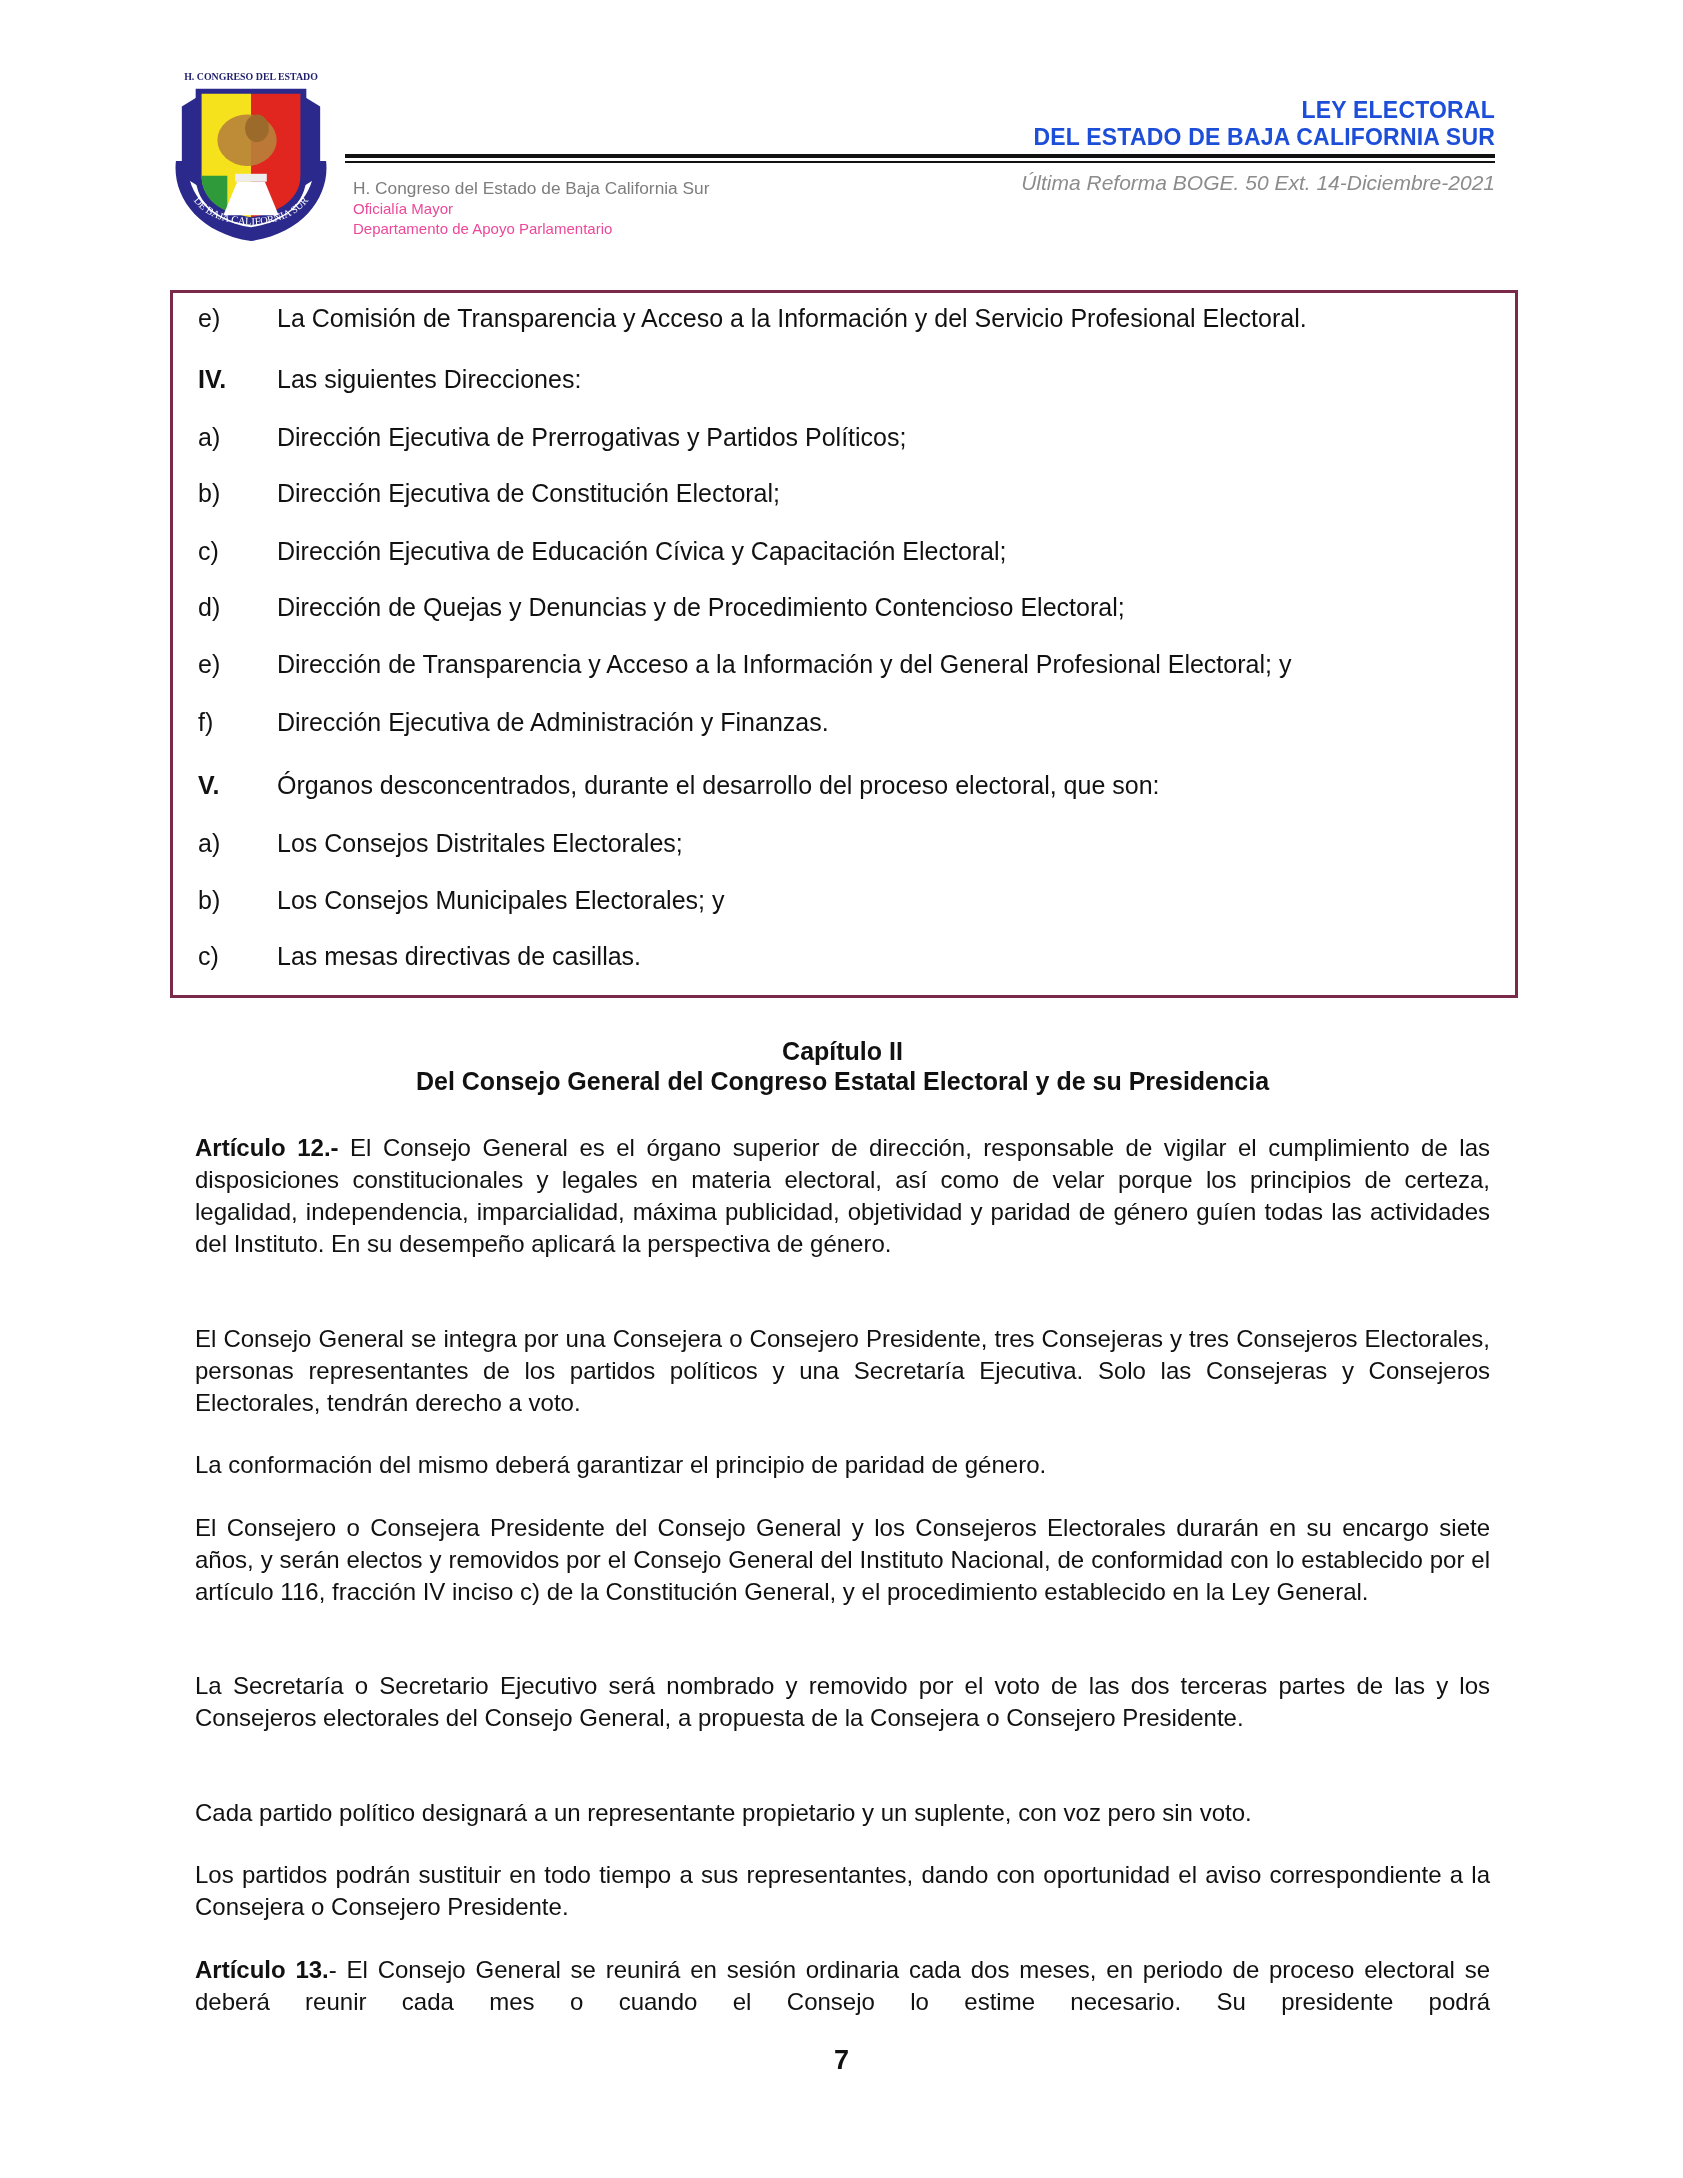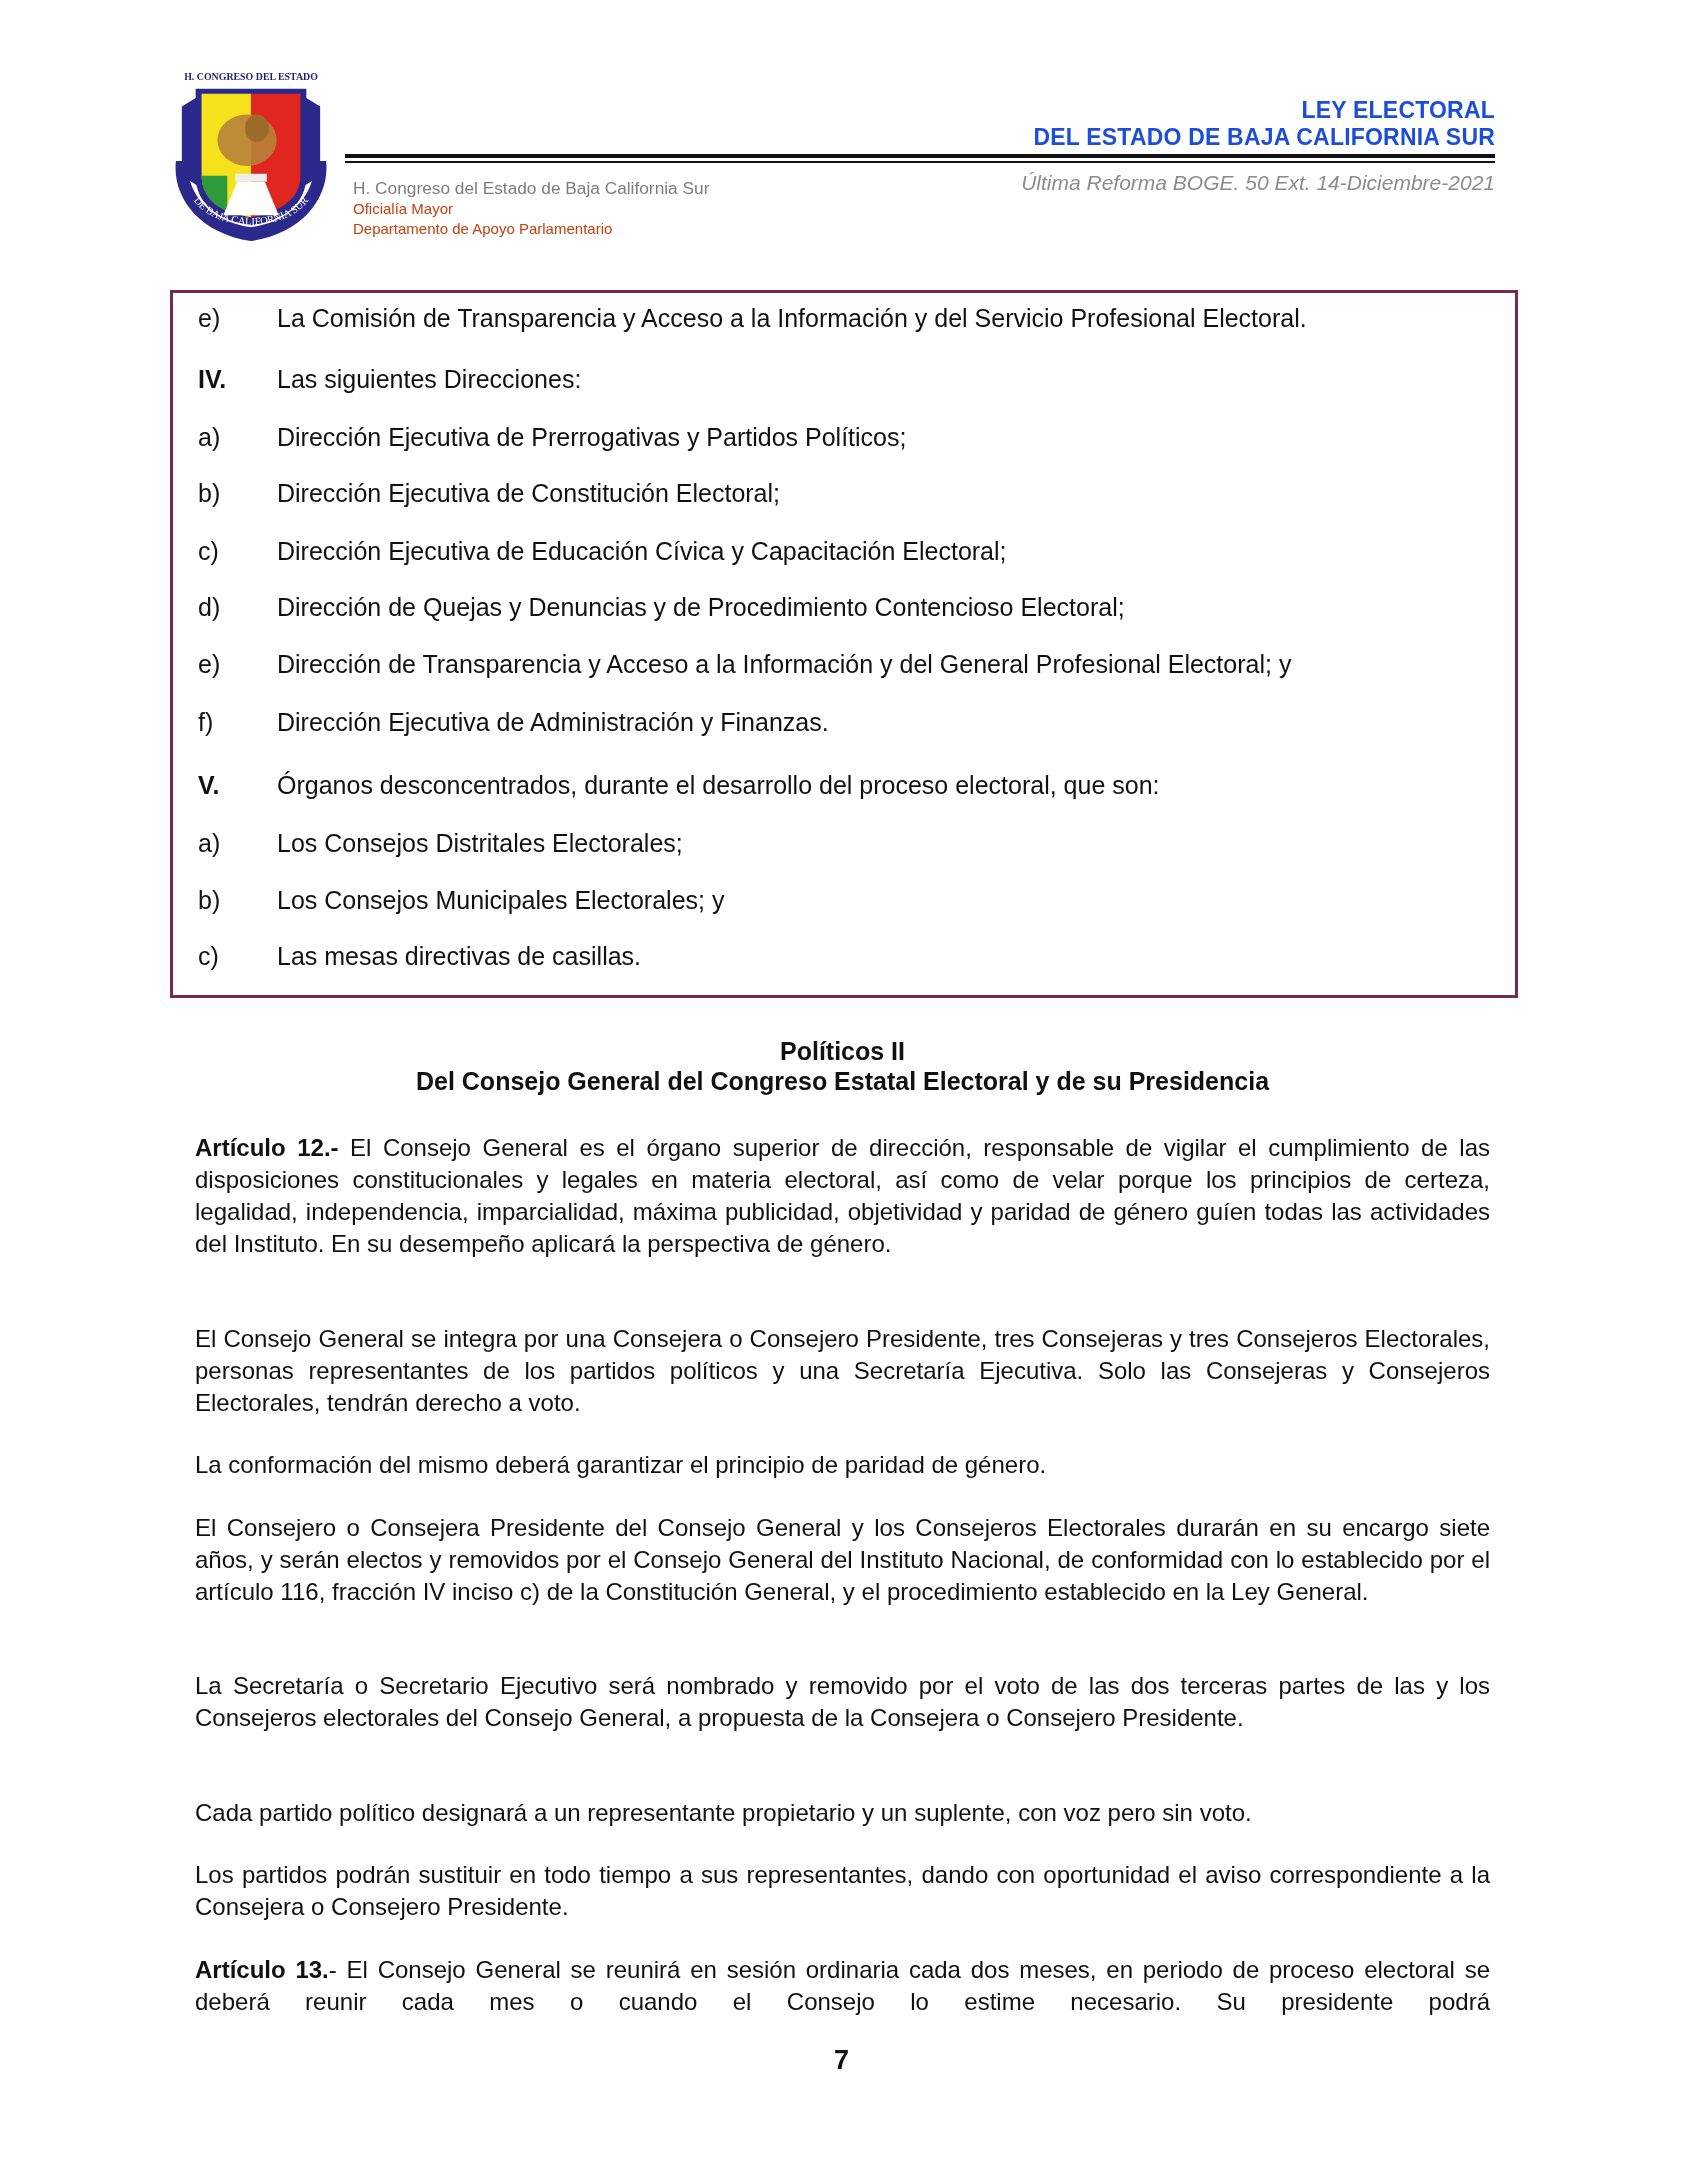--- a/index.html
+++ b/index.html
@@ -10,21 +10,21 @@
   
   #logo { left: 168px; top: 67px; width: 166px; height: 178px; }
   #rule-thick { left: 345px; top: 154px; width: 1150px; height: 4px; background: #111; }
   #rule-thin { left: 345px; top: 161px; width: 1150px; height: 2px; background: #111; }
   #hdr-title { right: 188px; top: 97px; text-align: right; font-weight: bold;
                color: #1d4ed8; font-size: 23px; line-height: 27px; letter-spacing: 0.2px; }
   #hdr-reform { right: 188px; top: 171px; text-align: right; font-style: italic;
                 color: #8c8c8c; font-size: 21px; }
   #hdr-org { left: 353px; top: 177px; }
   #hdr-org .l1 { color: #7d7d7d; font-size: 17.3px; line-height: 22px; }
-  #hdr-org .l2 { color: #c2410c; font-size: 15px; line-height: 20px; }
+  #hdr-org .l2 { color: #ec4899; font-size: 15px; line-height: 20px; }
 
   
   #box { left: 170px; top: 290px; width: 1342px; height: 702px;
          border: 3px solid #7a2a48; box-sizing: content-box; }
   .item { position: absolute; left: 25px; font-size: 25px; height: 30px; line-height: 30px; white-space: nowrap; }
   .item .lbl { position: absolute; left: 0; width: 69px; }
   .item .lbl.bold { font-weight: bold; }
   .item .txt { position: absolute; left: 79px; }
 
   
@@ -122,21 +122,21 @@
   <div class="item" style="top:592px">
     <span class="lbl">b)</span>
     <span class="txt">Los Consejos Municipales Electorales; y</span>
   </div>
   <div class="item" style="top:648px">
     <span class="lbl">c)</span>
     <span class="txt">Las mesas directivas de casillas.</span>
   </div>
 </div>
 
-<div class="chap" style="top:1036px">Políticos II</div>
+<div class="chap" style="top:1036px">Capítulo II</div>
 <div class="chap" style="top:1066px">Del Consejo General del Congreso Estatal Electoral y de su Presidencia</div>
 
 <div class="para" style="top:1132px"><b>Artículo 12.-</b><span> El Consejo General es el órgano superior de dirección, responsable de vigilar el cumplimiento de las disposiciones constitucionales y legales en materia electoral, así como de velar porque los principios de certeza, legalidad, independencia, imparcialidad, máxima publicidad, objetividad y paridad de género guíen todas las actividades del Instituto. En su desempeño aplicará la perspectiva de género.</span></div>
 <div class="para" style="top:1323px"><span>El Consejo General se integra por una Consejera o Consejero Presidente, tres Consejeras y tres Consejeros Electorales, personas representantes de los partidos políticos y una Secretaría Ejecutiva. Solo las Consejeras y Consejeros Electorales, tendrán derecho a voto.</span></div>
 <div class="para" style="top:1449px"><span>La conformación del mismo deberá garantizar el principio de paridad de género.</span></div>
 <div class="para" style="top:1512px"><span>El Consejero o Consejera Presidente del Consejo General y los Consejeros Electorales durarán en su encargo siete años, y serán electos y removidos por el Consejo General del Instituto Nacional, de conformidad con lo establecido por el artículo 116, fracción IV inciso c) de la Constitución General, y el procedimiento establecido en la Ley General.</span></div>
 <div class="para" style="top:1670px"><span>La Secretaría o Secretario Ejecutivo será nombrado y removido por el voto de las dos terceras partes de las y los Consejeros electorales del Consejo General, a propuesta de la Consejera o Consejero Presidente.</span></div>
 <div class="para" style="top:1797px"><span>Cada partido político designará a un representante propietario y un suplente, con voz pero sin voto.</span></div>
 <div class="para" style="top:1859px"><span>Los partidos podrán sustituir en todo tiempo a sus representantes, dando con oportunidad el aviso correspondiente a la Consejera o Consejero Presidente.</span></div>
 <div class="para" style="top:1954px; text-align-last: justify;"><b>Artículo 13.</b><span>- El Consejo General se reunirá en sesión ordinaria cada dos meses, en periodo de proceso electoral se deberá reunir cada mes o cuando el Consejo lo estime necesario. Su presidente podrá</span></div>

